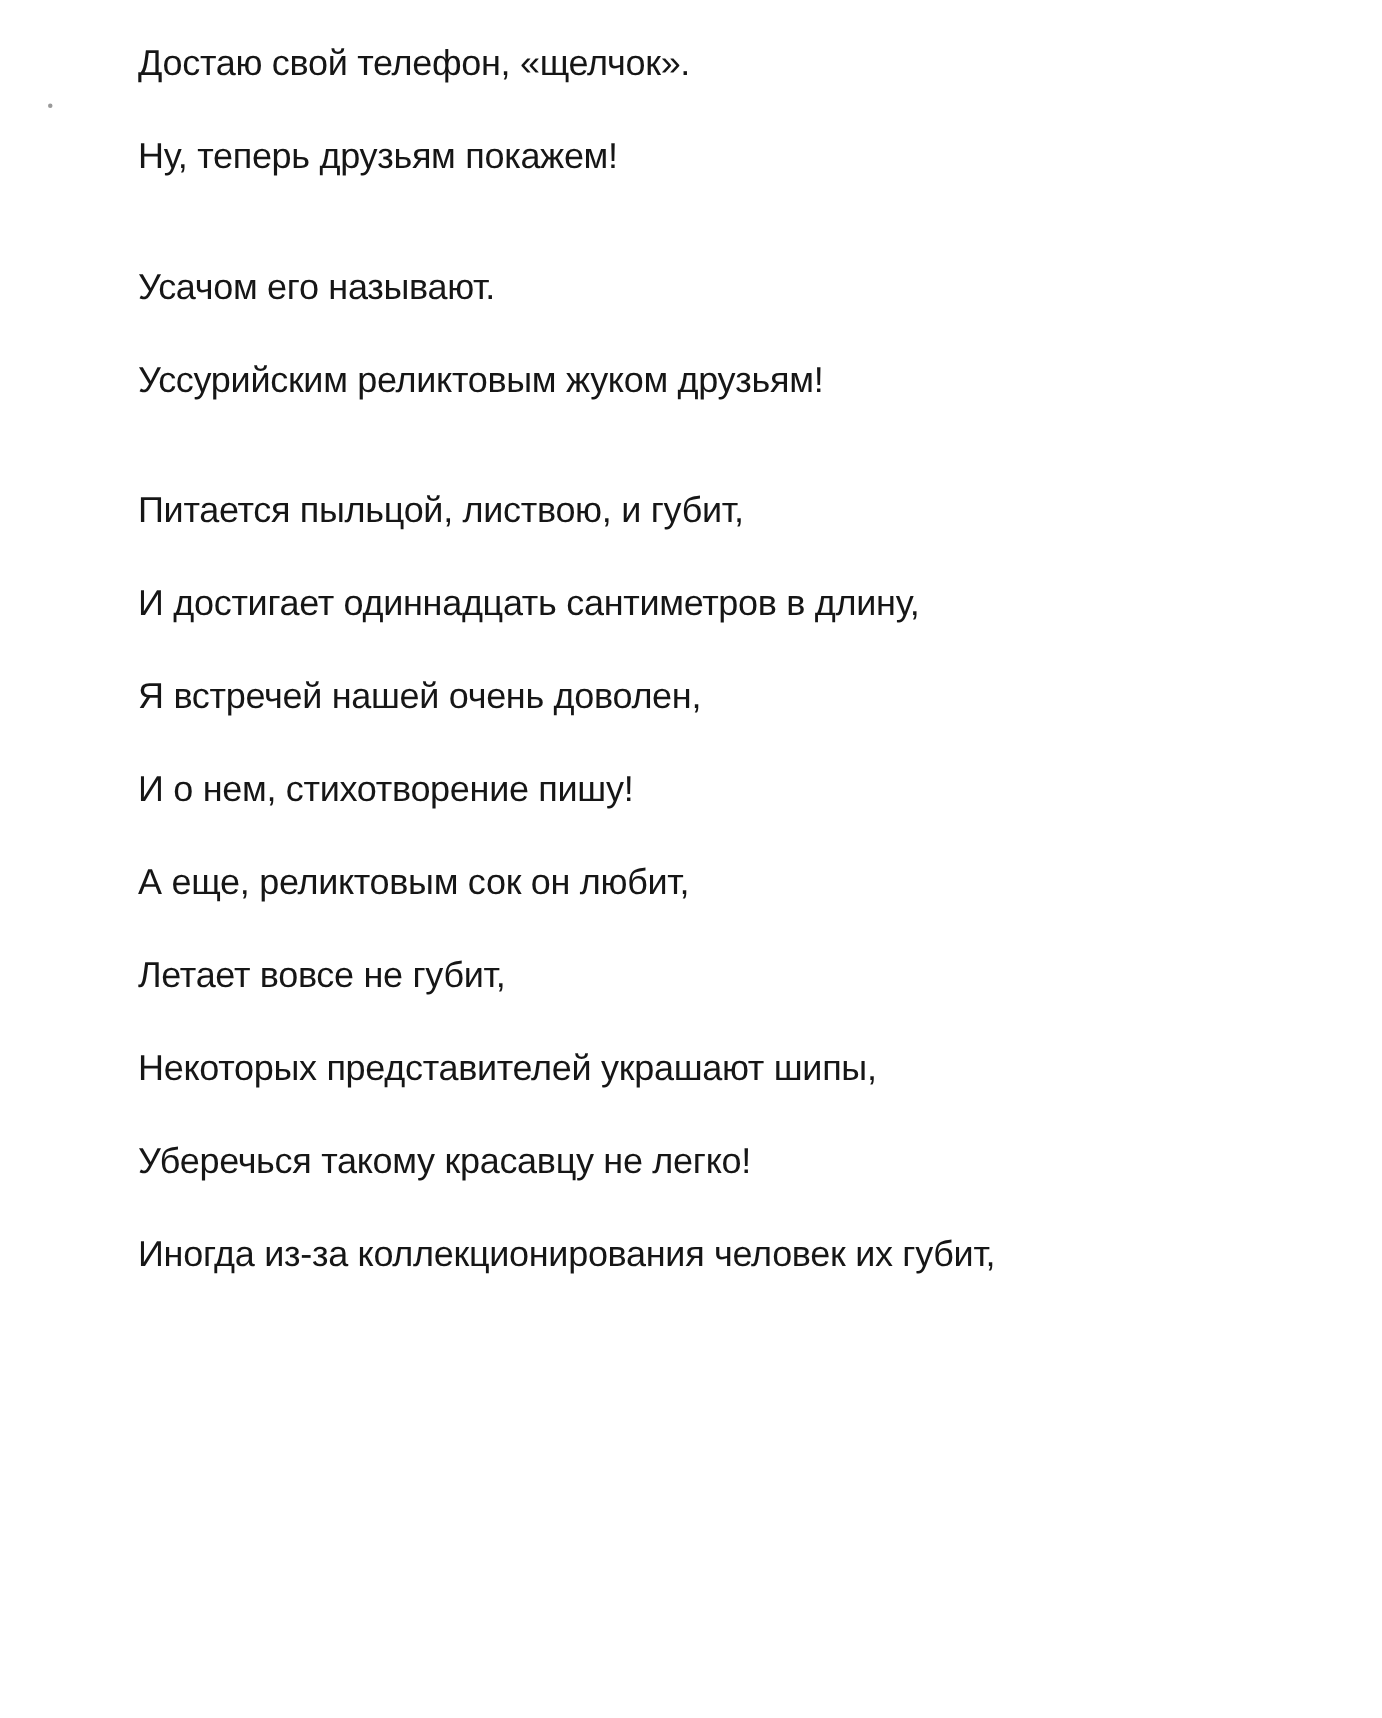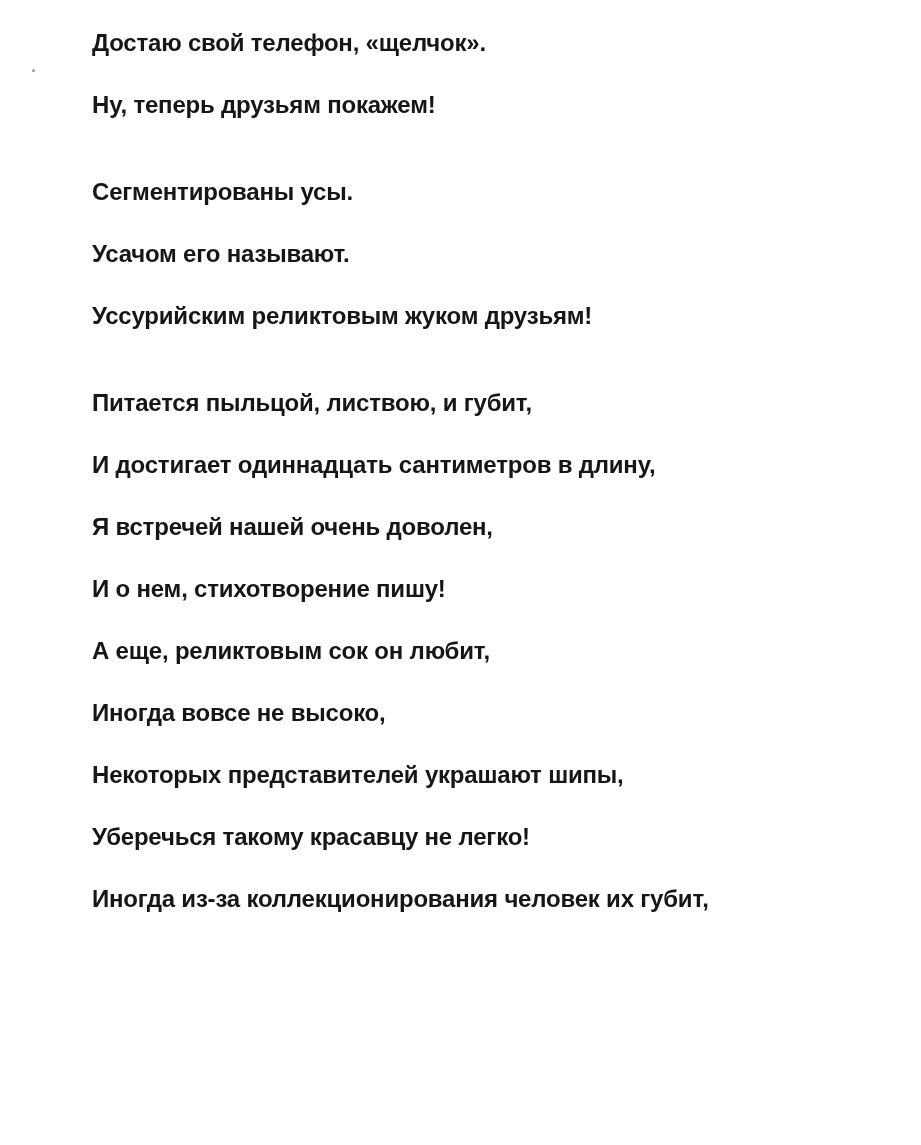--- a/index.html
+++ b/index.html
@@ -23,21 +23,21 @@
     right: 40px;
   }
   .stanza {
     margin: 0 0 61px 0;
   }
   .poem-line {
     margin: 0 0 36px 0;
     font-size: 24px;
     line-height: 26px;
     letter-spacing: -0.2px;
-    font-weight: bold;
+    font-weight: normal;
     color: #161616;
     white-space: nowrap;
   }
   .scan-speck {
     position: absolute;
     left: 32px;
     top: 69px;
     width: 3px;
     height: 3px;
     border-radius: 50%;
@@ -52,31 +52,30 @@
   <div class="scan-speck"></div>
 
   <div class="poem">
 
     <div class="stanza">
       <p class="poem-line">Достаю свой телефон, «щелчок».</p>
       <p class="poem-line">Ну, теперь друзьям покажем!</p>
     </div>
 
     <div class="stanza">
-      <p class="poem-line">Сегментированы усы.</p>
       <p class="poem-line">Усачом его называют.</p>
       <p class="poem-line">Уссурийским реликтовым жуком друзьям!</p>
     </div>
 
     <div class="stanza">
       <p class="poem-line">Питается пыльцой, листвою, и губит,</p>
       <p class="poem-line">И достигает одиннадцать сантиметров в длину,</p>
       <p class="poem-line">Я встречей нашей очень доволен,</p>
       <p class="poem-line">И о нем, стихотворение пишу!</p>
       <p class="poem-line">А еще, реликтовым сок он любит,</p>
-      <p class="poem-line">Иногда вовсе не высоко,</p>
+      <p class="poem-line">Летает вовсе не губит,</p>
       <p class="poem-line">Некоторых представителей украшают шипы,</p>
       <p class="poem-line">Уберечься такому красавцу не легко!</p>
       <p class="poem-line">Иногда из-за коллекционирования человек их губит,</p>
     </div>
 
   </div>
 </div>
 
 </body></html>

